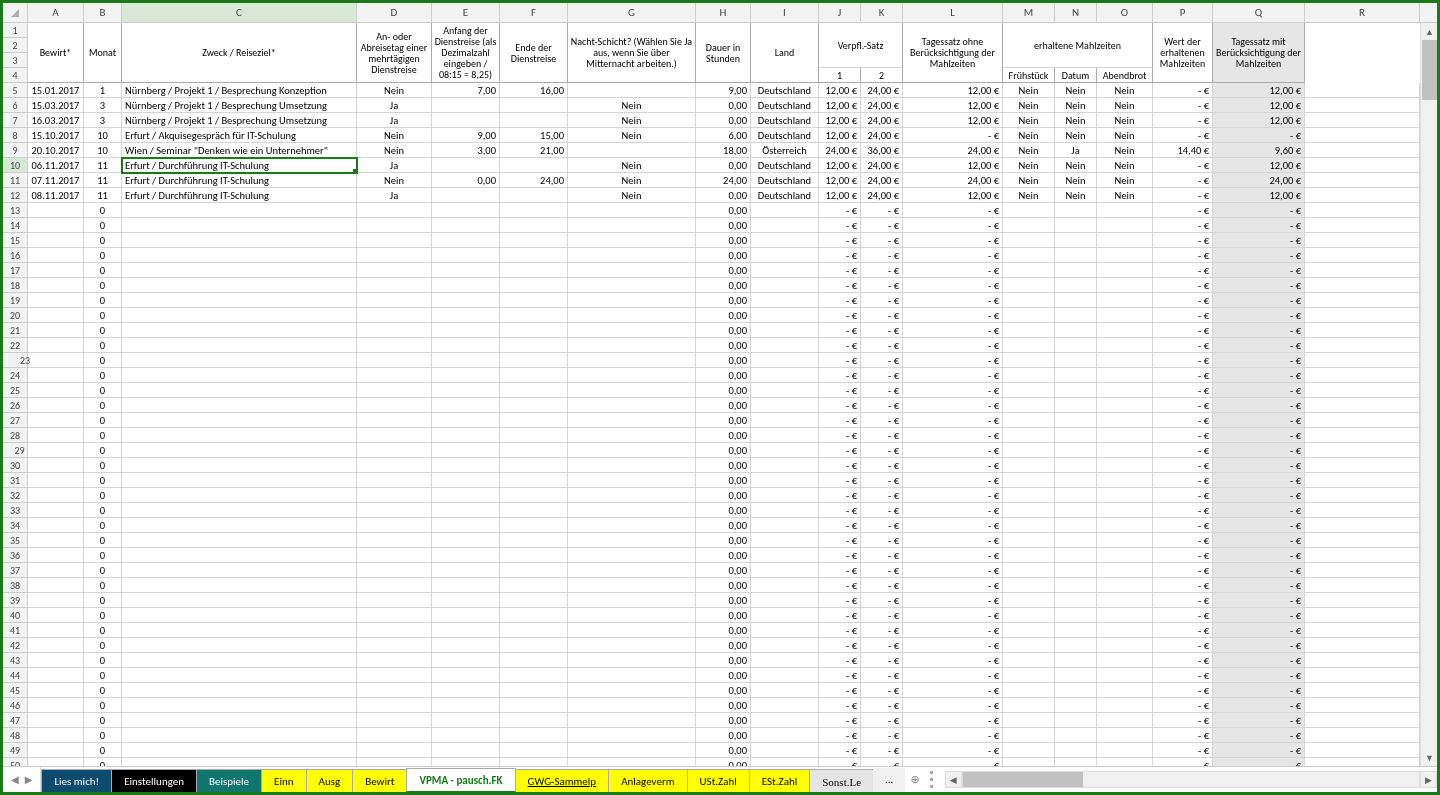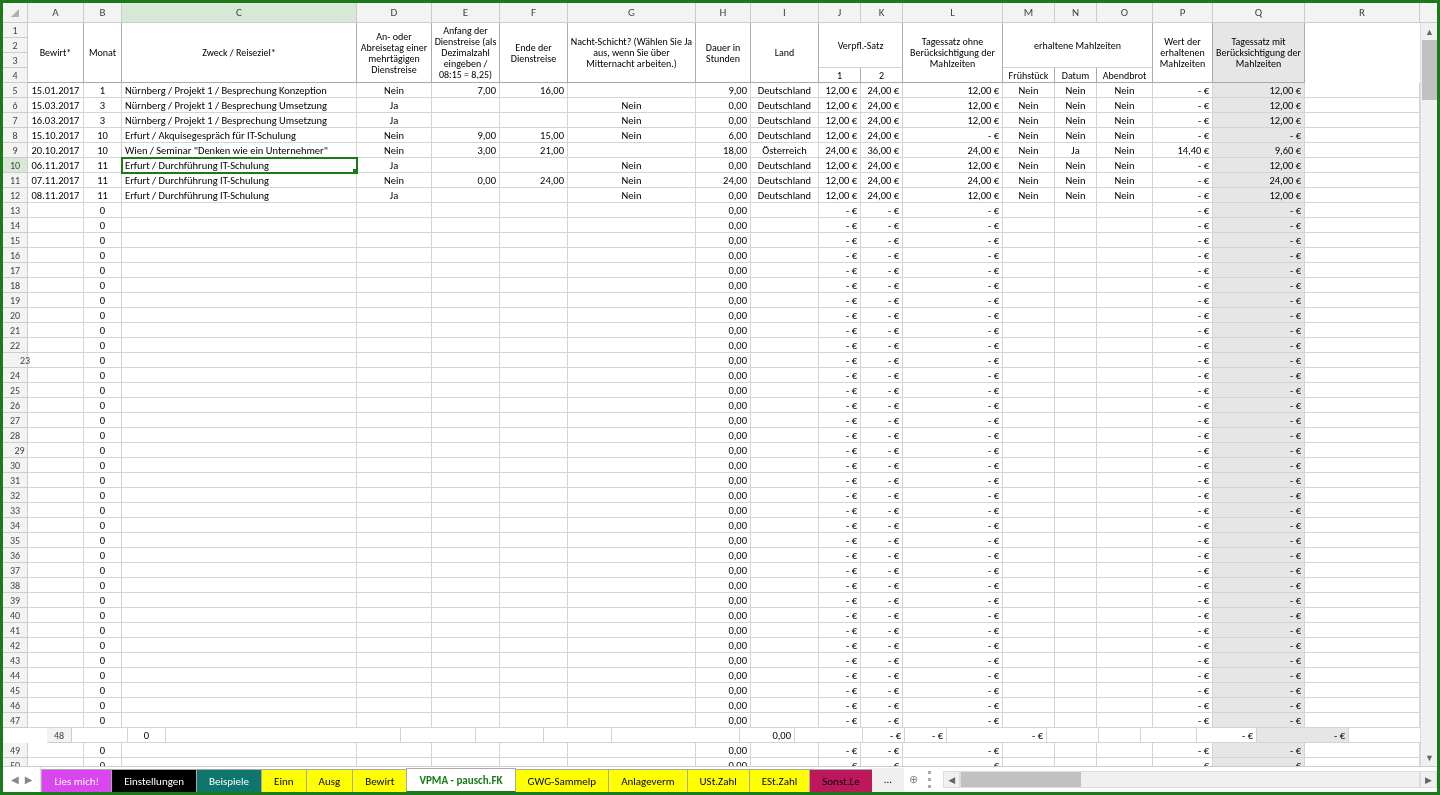--- a/index.html
+++ b/index.html
@@ -1007,21 +1007,21 @@
           <div class="cell wK r">-   €</div>
           <div class="cell wL r">-   €</div>
           <div class="cell wM c"></div>
           <div class="cell wN c"></div>
           <div class="cell wO c"></div>
           <div class="cell wP r">-   €</div>
           <div class="cell wQ r shade">-   €</div>
           <div class="cell wR l"></div>
         </div>
         <div class="row">
-          <div class="row-h" style="height: 15px; line-height: 15px; margin-left: 44px;">48</div>
+          <div class="row-h" style="height: 15px; line-height: 15px;">48</div>
           <div class="cell wA c"></div>
           <div class="cell wB c">0</div>
           <div class="cell wC l"></div>
           <div class="cell wD c"></div>
           <div class="cell wE r"></div>
           <div class="cell wF r"></div>
           <div class="cell wG c"></div>
           <div class="cell wH r">0,00</div>
           <div class="cell wI c"></div>
           <div class="cell wJ r">-   €</div>
@@ -1084,32 +1084,32 @@
       <div class="scroll-down" style="position:absolute;bottom:0">▼</div>
     </div>
   </div>
 
   <div class="tabs-bar">
     <div class="tab-nav">
       <span>◀</span>
       <span>▶</span>
     </div>
     <div class="tabs" id="tabs">
-        <div class="tab" style="background: #d946ef; color: rgb(255, 255, 255);">Lies mich!</div>
+        <div class="tab" style="background: #0c4a6e; color: rgb(255, 255, 255);">Lies mich!</div>
         <div class="tab" style="background: rgb(0, 0, 0); color: rgb(255, 255, 255);">Einstellungen</div>
         <div class="tab" style="background: #0f766e; color: rgb(255, 255, 255);">Beispiele</div>
         <div class="tab" style="background: rgb(255, 255, 0); color: rgb(0, 0, 0);">Einn</div>
         <div class="tab" style="background: rgb(255, 255, 0); color: rgb(0, 0, 0);">Ausg</div>
         <div class="tab" style="background: rgb(255, 255, 0); color: rgb(0, 0, 0);">Bewirt</div>
         <div class="tab active" style="background: rgb(255, 255, 255); color: rgb(26, 122, 26);">VPMA - pausch.FK</div>
-        <div class="tab" style="background: rgb(255, 255, 0); color: rgb(0, 0, 0);">GWG-Sammelp</div>
+        <div class="tab" style="background: rgb(255, 255, 0); color: rgb(0, 0, 0); text-decoration: underline;">GWG-Sammelp</div>
         <div class="tab" style="background: rgb(255, 255, 0); color: rgb(0, 0, 0);">Anlageverm</div>
         <div class="tab" style="background: rgb(255, 255, 0); color: rgb(0, 0, 0);">USt.Zahl</div>
         <div class="tab" style="background: rgb(255, 255, 0); color: rgb(0, 0, 0);">ESt.Zahl</div>
-        <div class="tab" style="background: #be185d; color: rgb(0, 0, 0);">Sonst.Le</div>
+        <div class="tab" style="background: #e5e5e5; color: rgb(0, 0, 0); font-family: Liberation Serif, serif;">Sonst.Le</div>
       </div>
     <span class="tab" style="background:#f0f0f0;border:none">...</span>
     <div class="tab-add">⊕</div>
     <div class="tab-sep"></div>
     <div class="hscroll">
       <div class="hscroll-btn">◀</div>
       <div class="hscroll-track">
         <div class="hscroll-thumb"></div>
       </div>
       <div class="hscroll-btn">▶</div>

